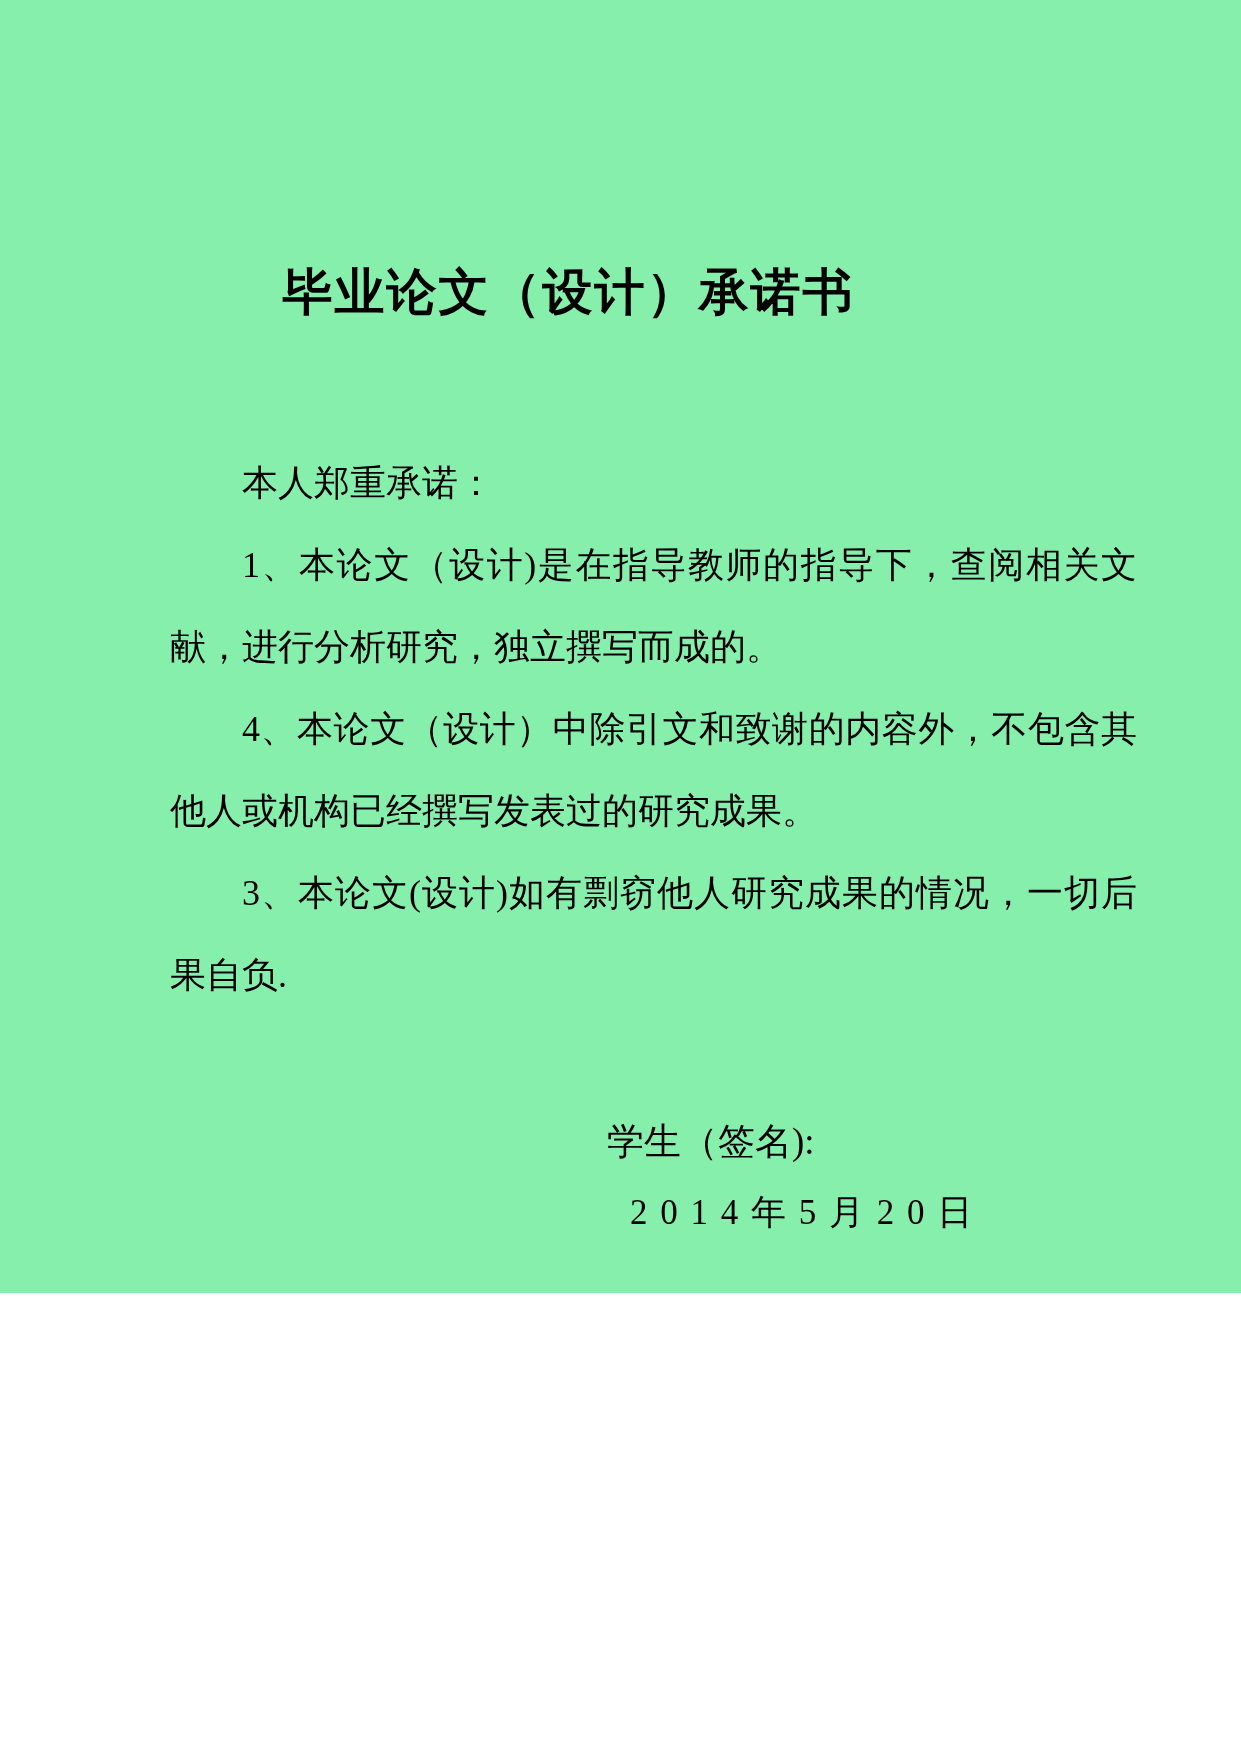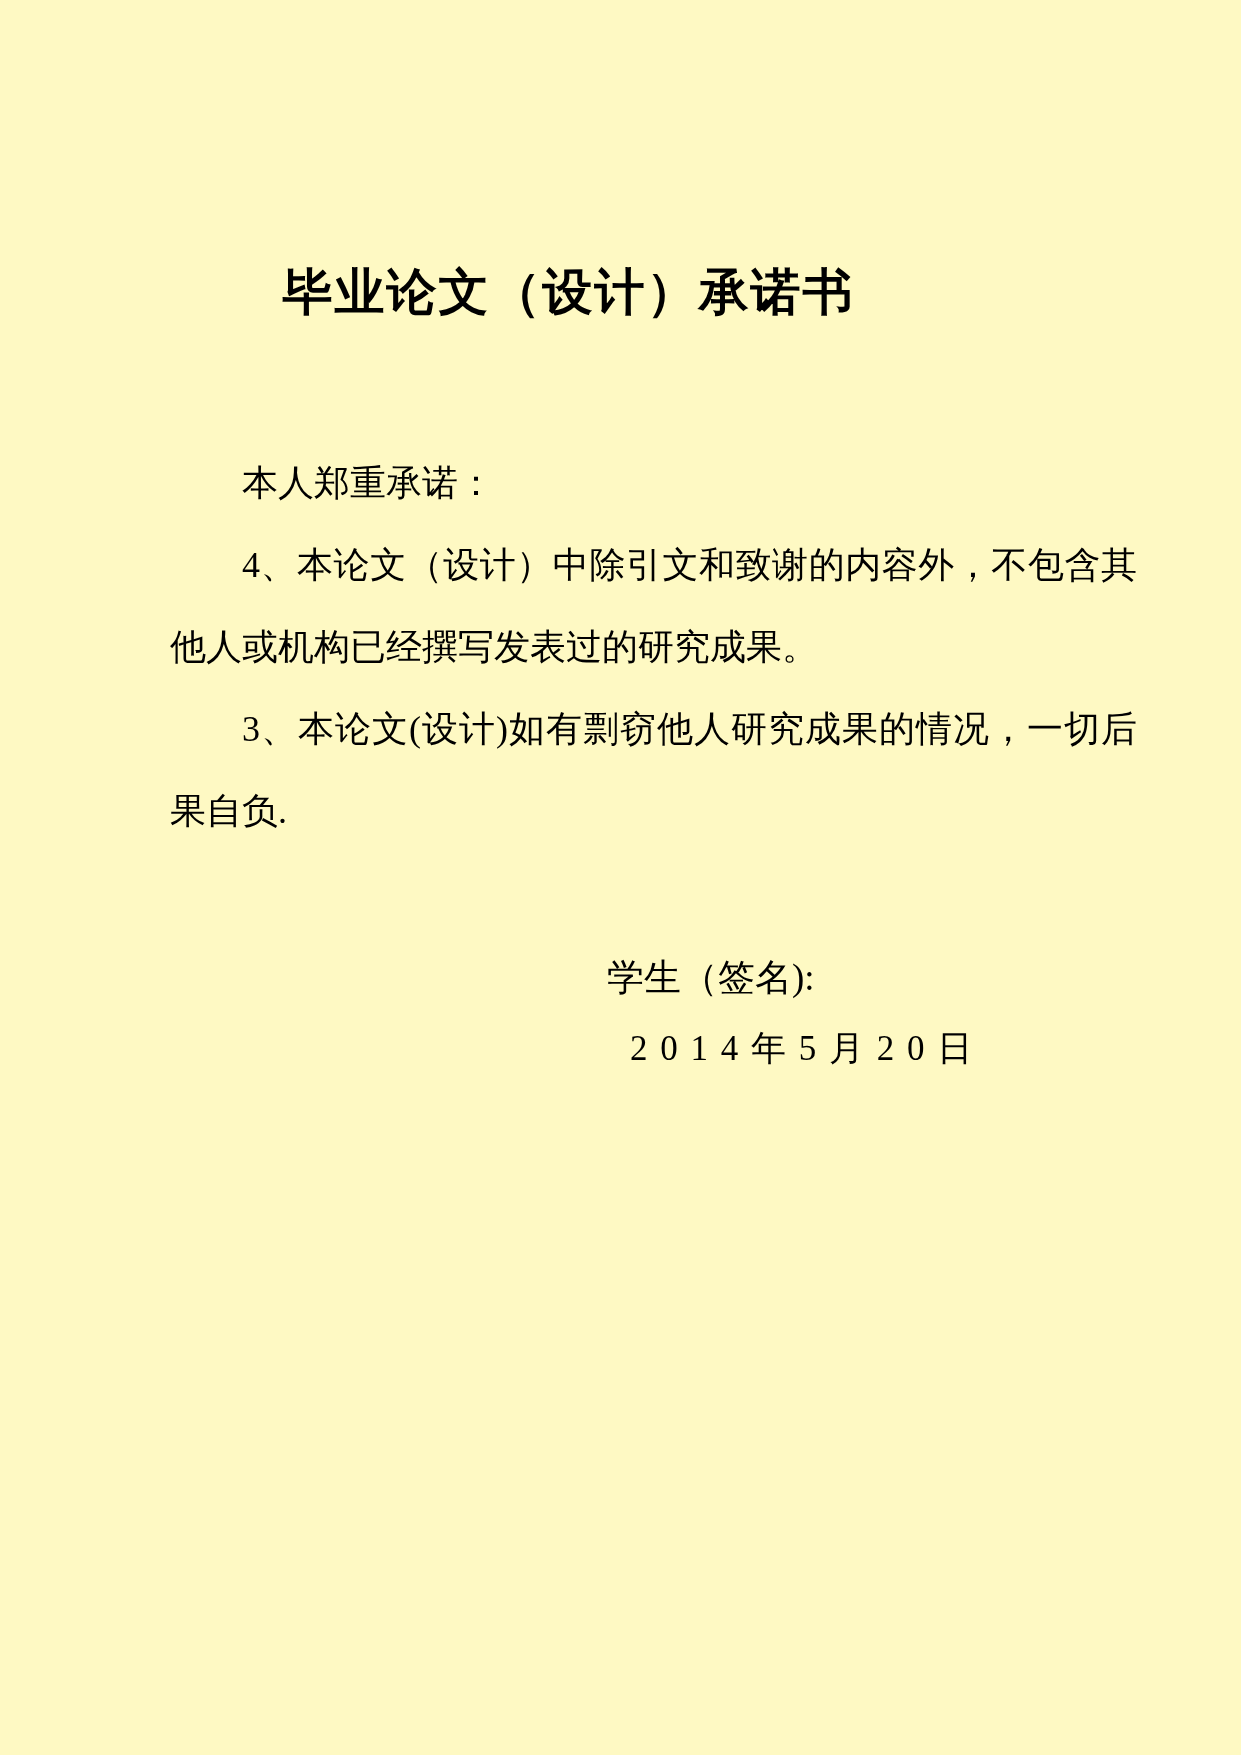--- a/index.html
+++ b/index.html
@@ -4,23 +4,23 @@
 <title>毕业论文（设计）承诺书</title>
 <style>
   html, body {
     margin: 0;
     padding: 0;
     background: #ffffff;
   }
   .page {
     position: relative;
     width: 1241px;
-    height: 1755px;
+    height: 1293px;
     margin: 0 auto;
-    background: #fef9c3;
+    background: #86efac;
     color: #000000;
     font-family: "Liberation Serif", "DejaVu Serif", serif;
     overflow: hidden;
   }
   .doc-title {
     margin: 0;
     padding-top: 262px;
     position: relative;
     left: -52px;               
     text-align: center;
@@ -58,20 +58,21 @@
 </style>
 </head>
 <body>
 
 <div class="page">
 
   <h1 class="doc-title">毕业论文（设计）承诺书</h1>
 
   <div class="content">
     <p>本人郑重承诺：</p>
+    <p>1、本论文（设计)是在指导教师的指导下，查阅相关文献，进行分析研究，独立撰写而成的。</p>
     <p>4、本论文（设计）中除引文和致谢的内容外，不包含其他人或机构已经撰写发表过的研究成果。</p>
     <p>3、本论文(设计)如有剽窃他人研究成果的情况，一切后果自负.</p>
   </div>
 
   <div class="signature">学生（签名):</div>
 
   <div class="date-line">2 0 1 4 年 5 月 2 0 日</div>
 
 </div>
 

